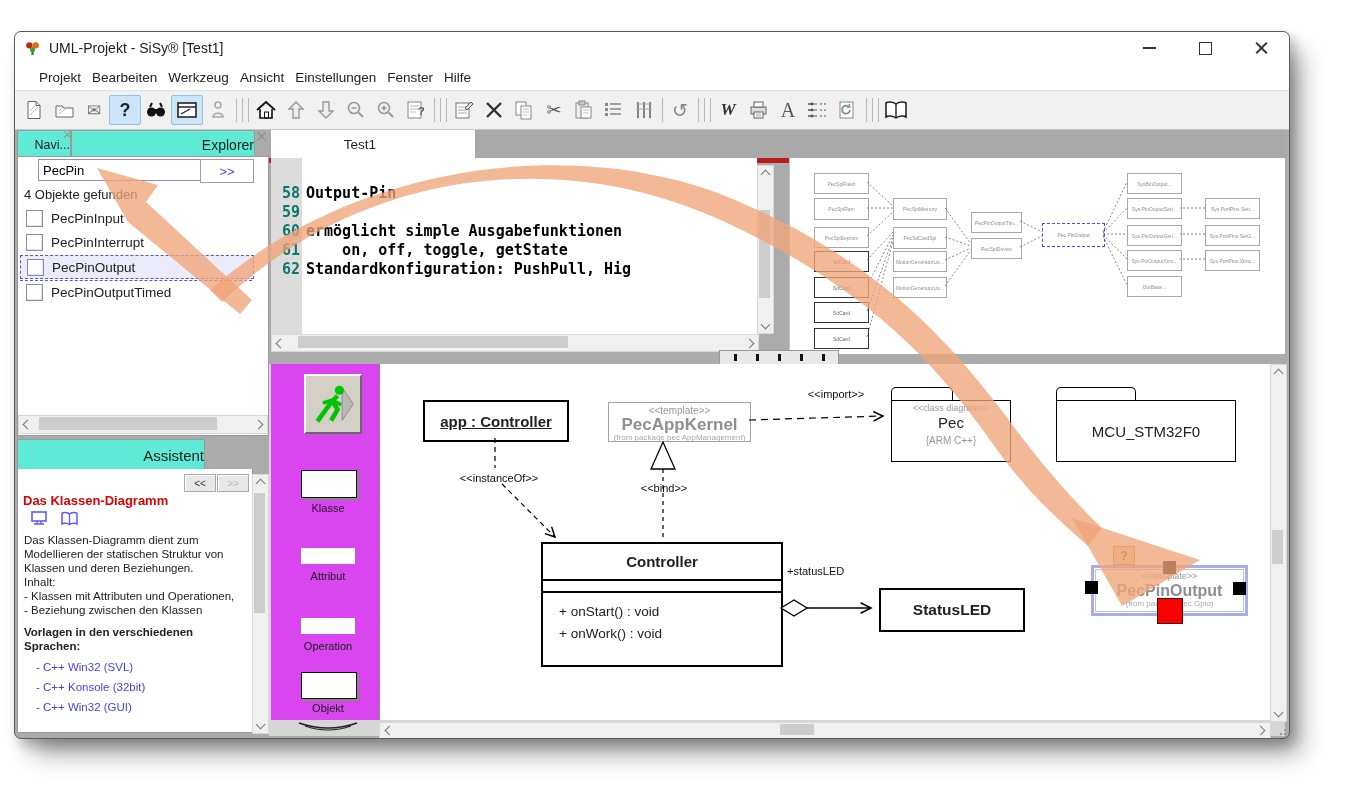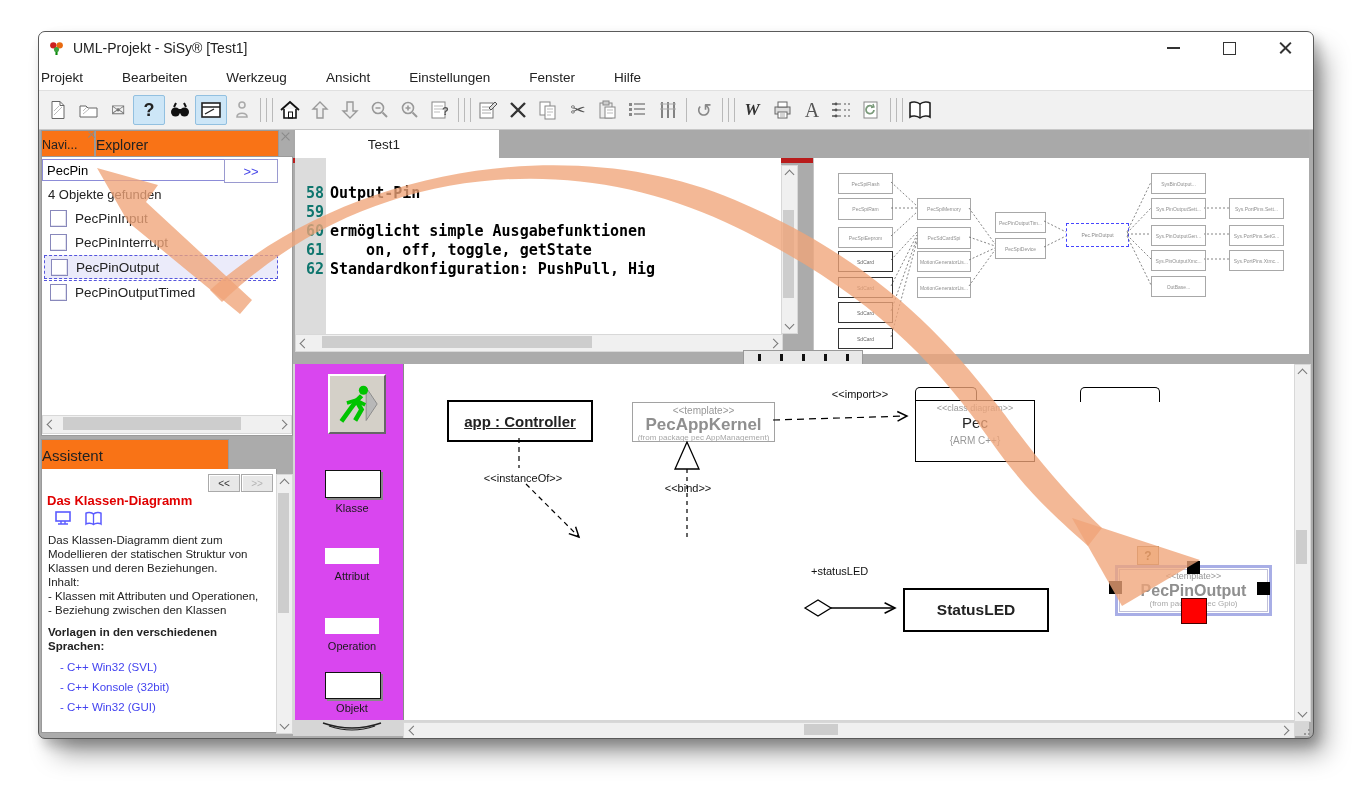--- a/index.html
+++ b/index.html
@@ -1,49 +1,49 @@
 <!DOCTYPE html>
 <html><head>
 <meta charset="utf-8">
 <style>
   html,body{margin:0;padding:0;background:#fff;}
   .stage{position:relative;width:1363px;height:805px;background:#fff;overflow:hidden;
          font-family:"Liberation Sans",sans-serif;color:#222;}
   .window{position:absolute;left:14px;top:31px;width:1274px;height:706px;background:#ababab;
           border:1px solid #5a5a5a;border-radius:7px;overflow:hidden;
-          box-shadow:14px 18px 26px -4px rgba(0,0,0,.38),5px 7px 12px rgba(0,0,0,.22);margin-left:24px;}
+          box-shadow:14px 18px 26px -4px rgba(0,0,0,.38),5px 7px 12px rgba(0,0,0,.22);}
   
   .titlebar{position:absolute;left:0;top:0;width:100%;height:32px;background:#fff;display:flex;align-items:center;}
   .title-text{font-size:14px;margin-left:8px;}
   .wctrl{position:absolute;top:0;right:0;height:32px;display:flex;}
   .wbtn{width:56px;height:32px;display:flex;align-items:center;justify-content:center;}
   .minbar{width:13px;height:2px;background:#333;}
   .maxsq{width:11px;height:11px;border:1.5px solid #333;}
   .closex{position:relative;width:15px;height:15px;}
   .closex::before,.closex::after{content:"";position:absolute;left:0;top:6.5px;width:15px;height:1.8px;background:#333;}
   .closex::before{transform:rotate(45deg);} .closex::after{transform:rotate(-45deg);}
-  .menubar{position:absolute;left:0;top:32px;width:100%;height:26px;background:#fff;display:flex;align-items:center;gap:39px;padding-left:2px;font-size:13.5px;}
+  .menubar{position:absolute;left:0;top:32px;width:100%;height:26px;background:#fff;display:flex;align-items:center;gap:11px;padding-left:24px;font-size:13.5px;}
   .toolbar{position:absolute;left:0;top:58px;width:100%;height:38px;background:#f1f1f1;border-top:1px solid #e0e0e0;border-bottom:1px solid #c8c8c8;display:flex;align-items:center;padding-left:4px;}
   .tbi{width:30px;height:28px;display:flex;align-items:center;justify-content:center;border-radius:2px;flex:0 0 auto;}
   .tbi.act{background:#cde6f7;border:1px solid #92c0e0;}
   .tsep{width:1px;height:24px;background:#b9b9b9;margin:0 2.5px;flex:0 0 auto;}
   .glyph{font-size:17px;color:#444;}
   
   .sb{position:absolute;background:#f0f0f0;border:1px solid #d8d8d8;}
   .thumb{position:absolute;background:#cdcdcd;}
   .chev{position:absolute;width:6px;height:6px;border-left:1.6px solid #777;border-bottom:1.6px solid #777;}
   .chev.up{transform:rotate(135deg);} .chev.down{transform:rotate(-45deg);}
   .chev.left{transform:rotate(45deg);} .chev.right{transform:rotate(-135deg);}
   .xicon{position:relative;width:9px;height:9px;display:inline-block;}
   .xicon::before,.xicon::after{content:"";position:absolute;left:-1px;top:3.8px;width:11px;height:1.4px;background:#8a8a8a;}
   .xicon::before{transform:rotate(45deg);} .xicon::after{transform:rotate(-45deg);}
   
-  .tab{position:absolute;background:#f97316;border:1px solid #9a9a9a;border-bottom:none;display:flex;align-items:center;justify-content:flex-start;font-size:14px;}
+  .tab{position:absolute;background:#5eead4;border:1px solid #9a9a9a;border-bottom:none;display:flex;align-items:center;justify-content:flex-end;font-size:14px;}
   .exp-panel{position:absolute;left:2px;top:124px;width:250px;height:278px;background:#fff;border:1px solid #9a9a9a;}
-  .search-input{position:absolute;left:0;top:2px;width:176px;height:20px;border:1px solid #8c8cd8;font-size:13px;padding:0 4px;font-family:"Liberation Sans",sans-serif;}
+  .search-input{position:absolute;left:20px;top:2px;width:176px;height:20px;border:1px solid #8c8cd8;font-size:13px;padding:0 4px;font-family:"Liberation Sans",sans-serif;}
   .search-btn{position:absolute;left:182px;top:2px;width:52px;height:22px;background:#fff;border:1px solid #9a9ad0;color:#4848e8;font-size:13px;display:flex;align-items:center;justify-content:center;}
   .found{position:absolute;left:6px;top:30px;font-size:13px;}
   .litem{position:absolute;left:2px;width:232px;height:22px;display:flex;align-items:center;font-size:13.5px;}
   .litem .cb{width:15px;height:15px;background:#fff;border:1px solid #8888bb;margin:0 8px 0 6px;box-shadow:inset -1px -1px 0 #e2e2ee;}
   .litem.sel{background:#ebebfa;border:1px dashed #5555dd;}
   .asst-panel{position:absolute;left:2px;top:437px;width:234px;height:263px;background:#fff;border:1px solid #9a9a9a;border-top:none;}
   .navbtn{position:absolute;width:30px;height:16px;background:#e8e8e8;border:1px solid #aaa;box-shadow:inset 1px 1px 0 #fff;font-size:10px;display:flex;align-items:center;justify-content:center;color:#333;}
   .navbtn.dis{color:#b5b5b5;}
   .asst-head{font-size:13px;font-weight:bold;color:#e00000;}
   .asst-body{font-size:11.5px;line-height:14px;color:#222;}
@@ -484,23 +484,34 @@
     <div class="fromline">(from package pec  AppManagement)</div>
   </div>
   <div class="edge-label" style="left:766px;top:356px;width:110px">&lt;&lt;import&gt;&gt;</div>
   <div class="folder-tab" style="left:876px;top:355px;width:60px"></div>
   <div class="folder-body" style="left:876px;top:368px;width:118px;height:60px">
     <div class="stereo" style="font-size:9px">&lt;&lt;class diagram&gt;&gt;</div>
     <div style="font-size:15px;line-height:18px">Pec</div>
     <div class="stereo" style="font-size:10px;margin-top:3px">{ARM C++}</div>
   </div>
   <div class="folder-tab" style="left:1041px;top:355px;width:78px"></div>
+  <div class="folder-body" style="left:1041px;top:368px;width:178px;height:60px;display:flex;align-items:center;justify-content:center">
+    <span style="font-size:15px">MCU_STM32F0</span>
+  </div>
   <div class="edge-label" style="left:428px;top:440px;width:112px">&lt;&lt;instanceOf&gt;&gt;</div>
   <div class="edge-label" style="left:606px;top:450px;width:86px">&lt;&lt;bind&gt;&gt;</div>
 
+  <div class="uml" style="left:526px;top:510px;width:238px;height:121px">
+    <div style="height:35px;display:flex;align-items:center;justify-content:center;font-size:15px;font-weight:bold">Controller</div>
+    <div style="border-top:2px solid #000;height:10px"></div>
+    <div style="border-top:2px solid #000;text-align:left;padding:8px 0 0 16px;font-size:13.5px;line-height:22px">
+      <div>+ onStart() : void</div>
+      <div>+ onWork() : void</div>
+    </div>
+  </div>
   <div class="edge-label" style="left:772px;top:533px;width:100px;text-align:left">+statusLED</div>
   <div class="uml" style="left:864px;top:556px;width:142px;height:40px;display:flex;align-items:center;justify-content:center">
     <span style="font-size:15.5px;font-weight:bold">StatusLED</span>
   </div>
 
   <div style="position:absolute;left:1076px;top:533px;width:151px;height:45px;border:3px solid #a8aee6;background:#fff;z-index:3">
     <div style="position:absolute;inset:1px;border:1px solid #c0c0d8;text-align:center;overflow:hidden">
       <div class="stereo" style="font-size:9px;margin-top:1px">&lt;&lt;template&gt;&gt;</div>
       <div class="graytitle" style="font-size:16px">PecPinOutput</div>
       <div class="fromline">(from package pec  Gpio)</div>

